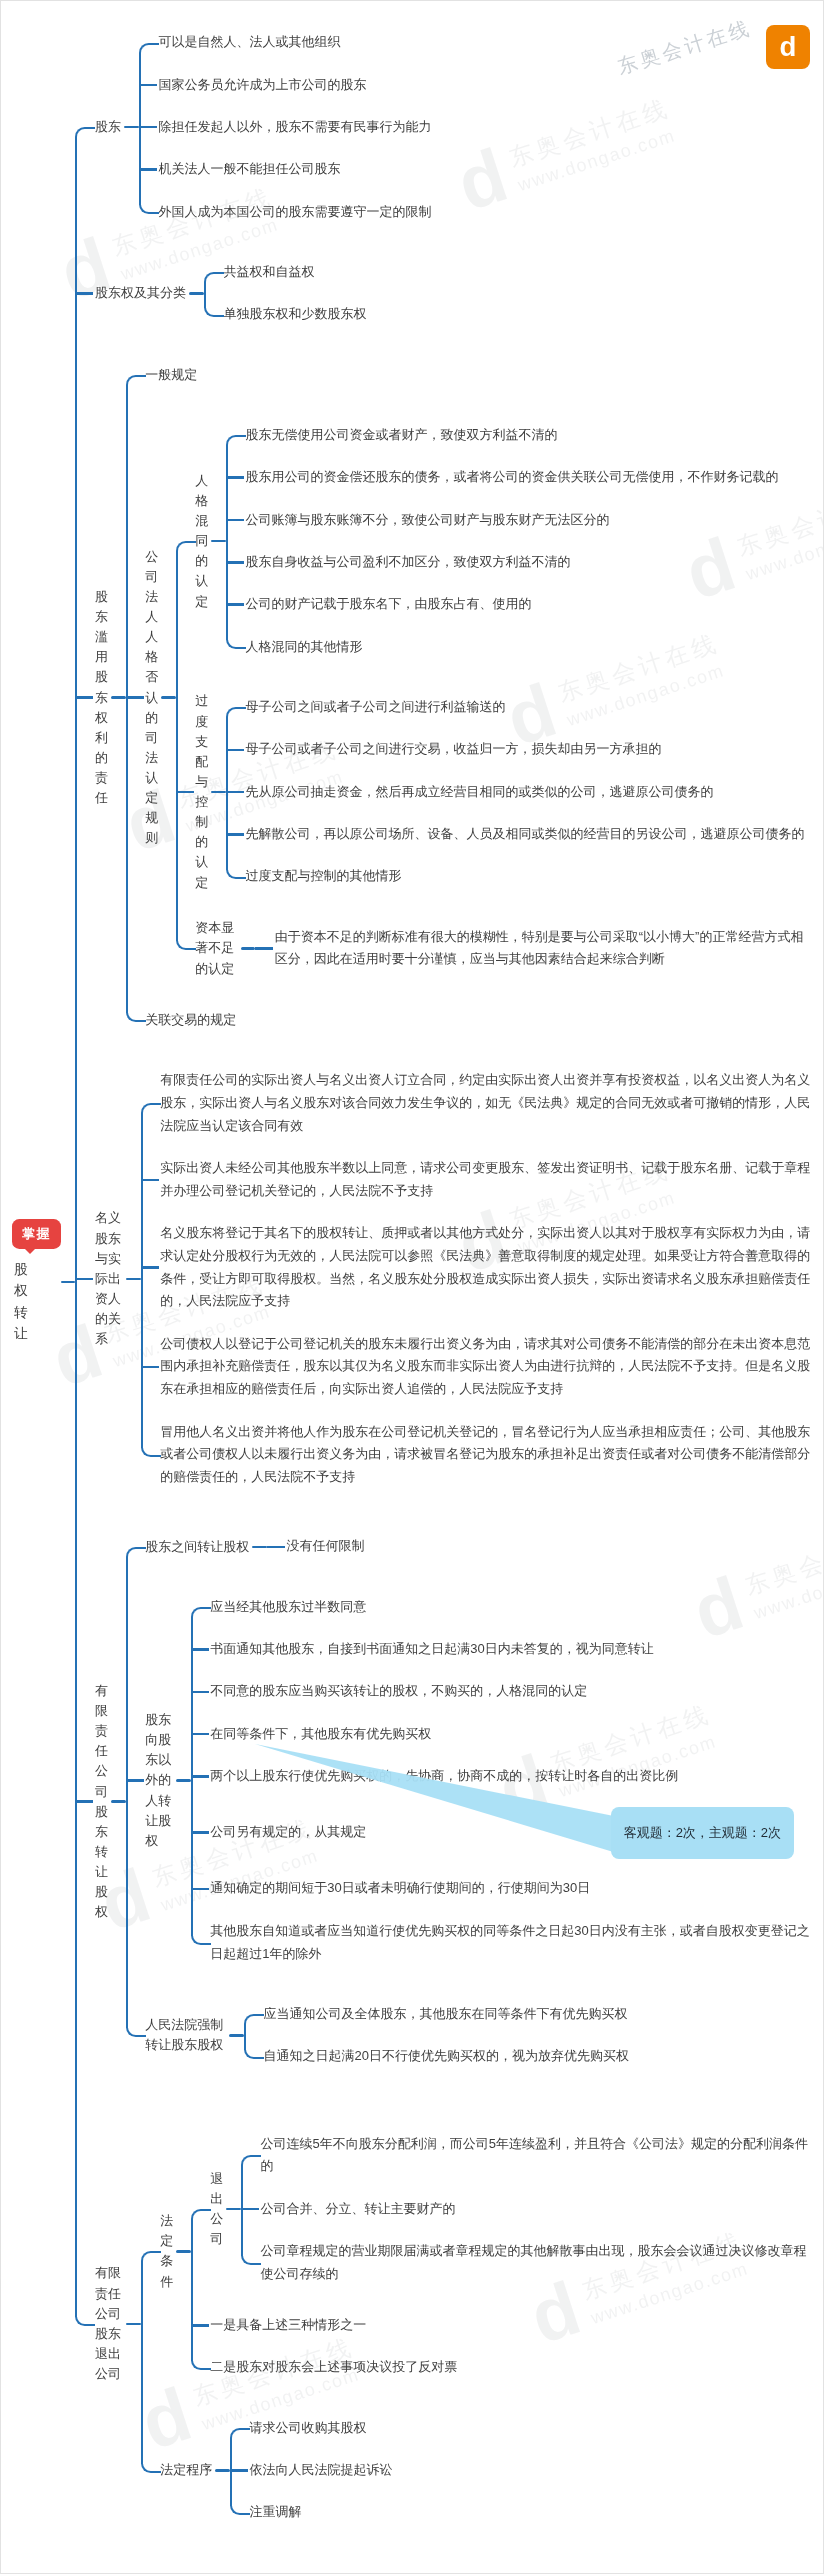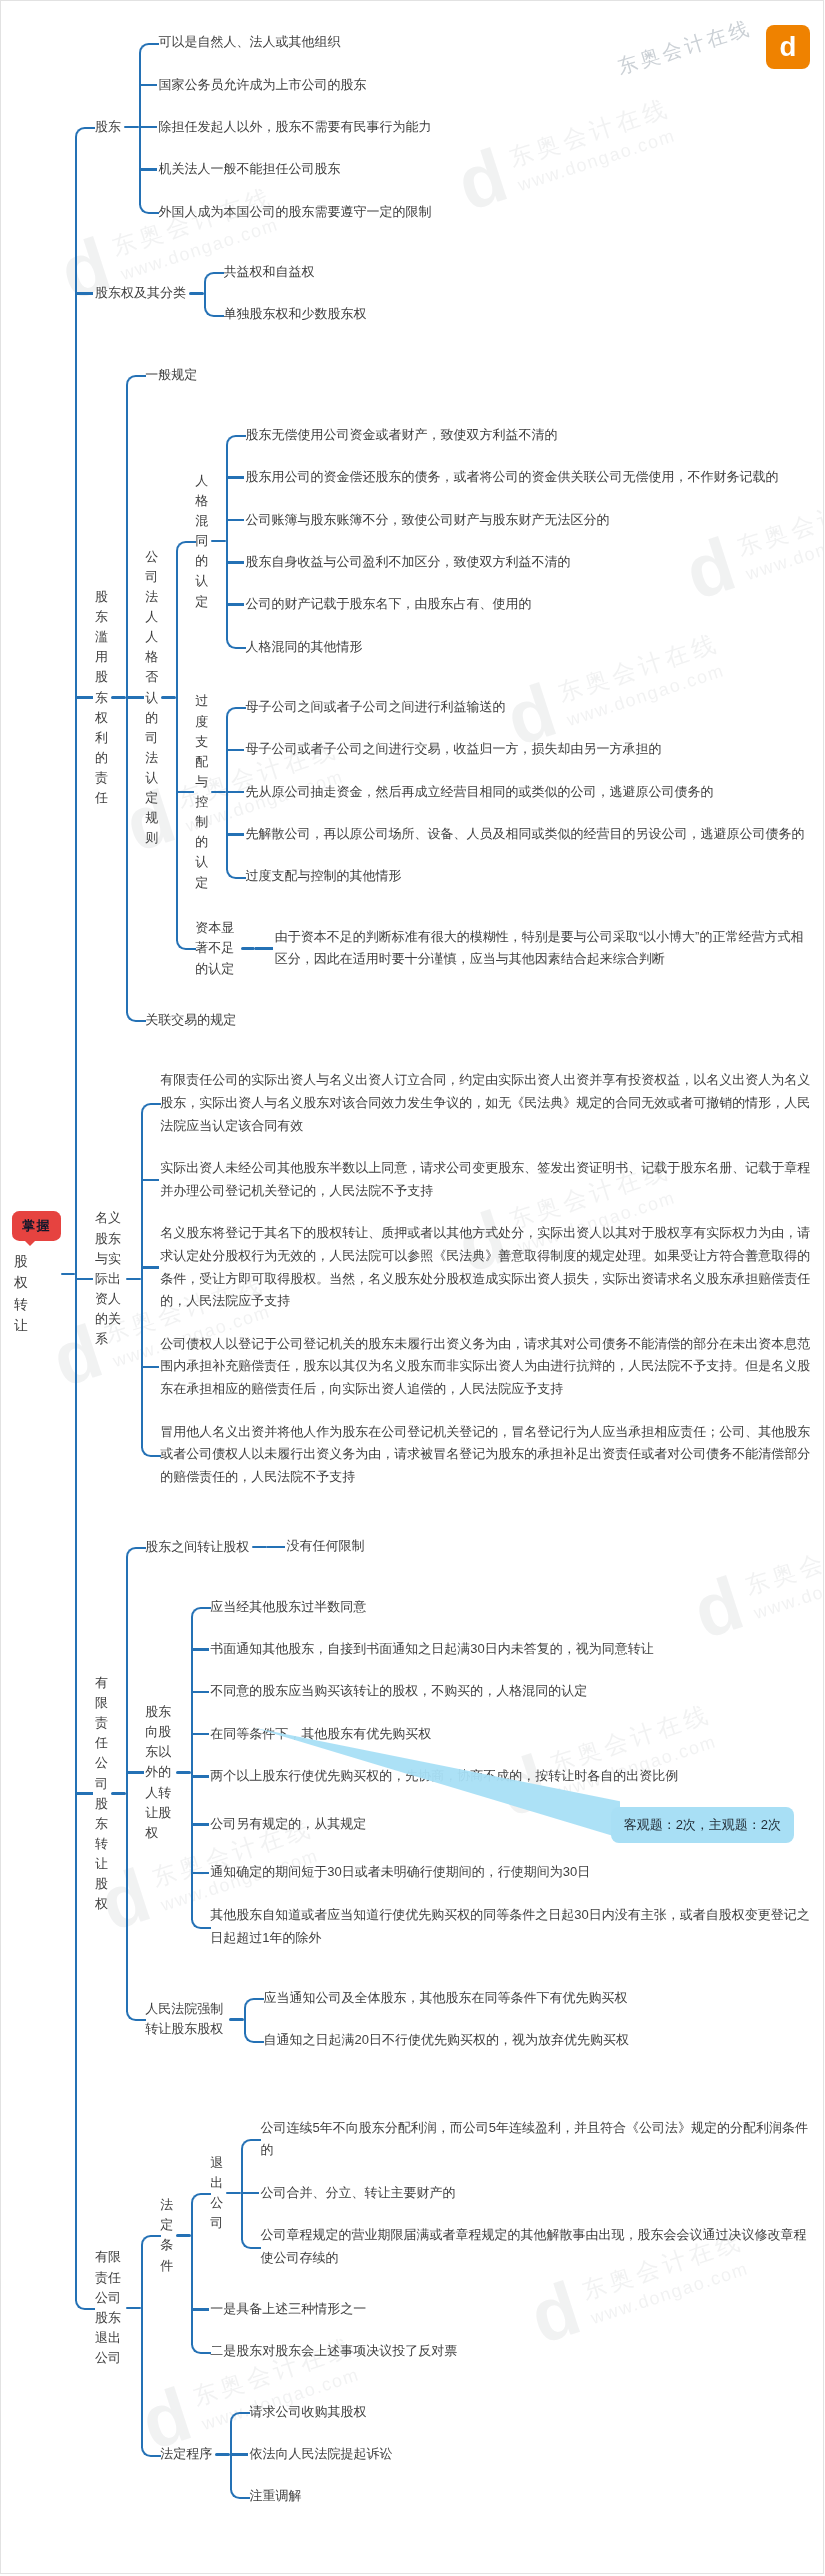--- a/index.html
+++ b/index.html
@@ -43,30 +43,30 @@
   .kid:first-child::before{top:50%;bottom:0;border-top:2.4px solid var(--ln);border-top-left-radius:9.7px;}
   .kid:first-child::after{display:none;}
   .kid:last-child::before{top:0;bottom:auto;height:50%;border-bottom:2.4px solid var(--ln);
                           border-bottom-left-radius:9.7px;}
   .kid:last-child::after{display:none;}
   .kid:only-child::before{display:none;}
   .kid:only-child::after{display:block;}
 
   .rootcol{display:flex;flex-direction:column;align-items:flex-start;gap:9.7px;margin-left:1.6px;flex:none;}
   .rootcol .node{font-size:13.8px;}
-  .badge{background:var(--badge);color:#0f172a;font-weight:bold;font-size:13px;padding:5.7px 9.7px;
+  .badge{background:var(--badge);color:#ffffff;font-weight:bold;font-size:13px;padding:5.7px 9.7px;
          border-radius:7.3px;position:relative;letter-spacing:1.6px;}
   .badge::after{content:"";position:absolute;left:13px;top:100%;border:5.7px solid transparent;
                 border-top-color:var(--badge);}
 
   .bubblewrap{position:relative;margin-left:auto;margin-right:24px;flex:none;}
   .beam{position:absolute;right:calc(100% - 9.7px);bottom:4.9px;width:365px;height:110px;z-index:0;}
   .beam polygon{fill:var(--bubble);opacity:.95;}
   .bubble{position:relative;z-index:1;background:var(--bubble);color:#1f2a33;font-size:13px;
-          padding:9px 13px;border-radius:8px;white-space:nowrap;}
+          padding:17px 13px;border-radius:8px;white-space:nowrap;}
 </style>
 </head>
 <body>
 
 <div class="frame">
   <div class="watermarks" id="wm-layer">
       <div class="wm" style="left: 57px; top: 203px;">
         <div class="wm-d">d</div>
         <div class="wm-txt">
           <div class="wm-t">东奥会计在线</div>

